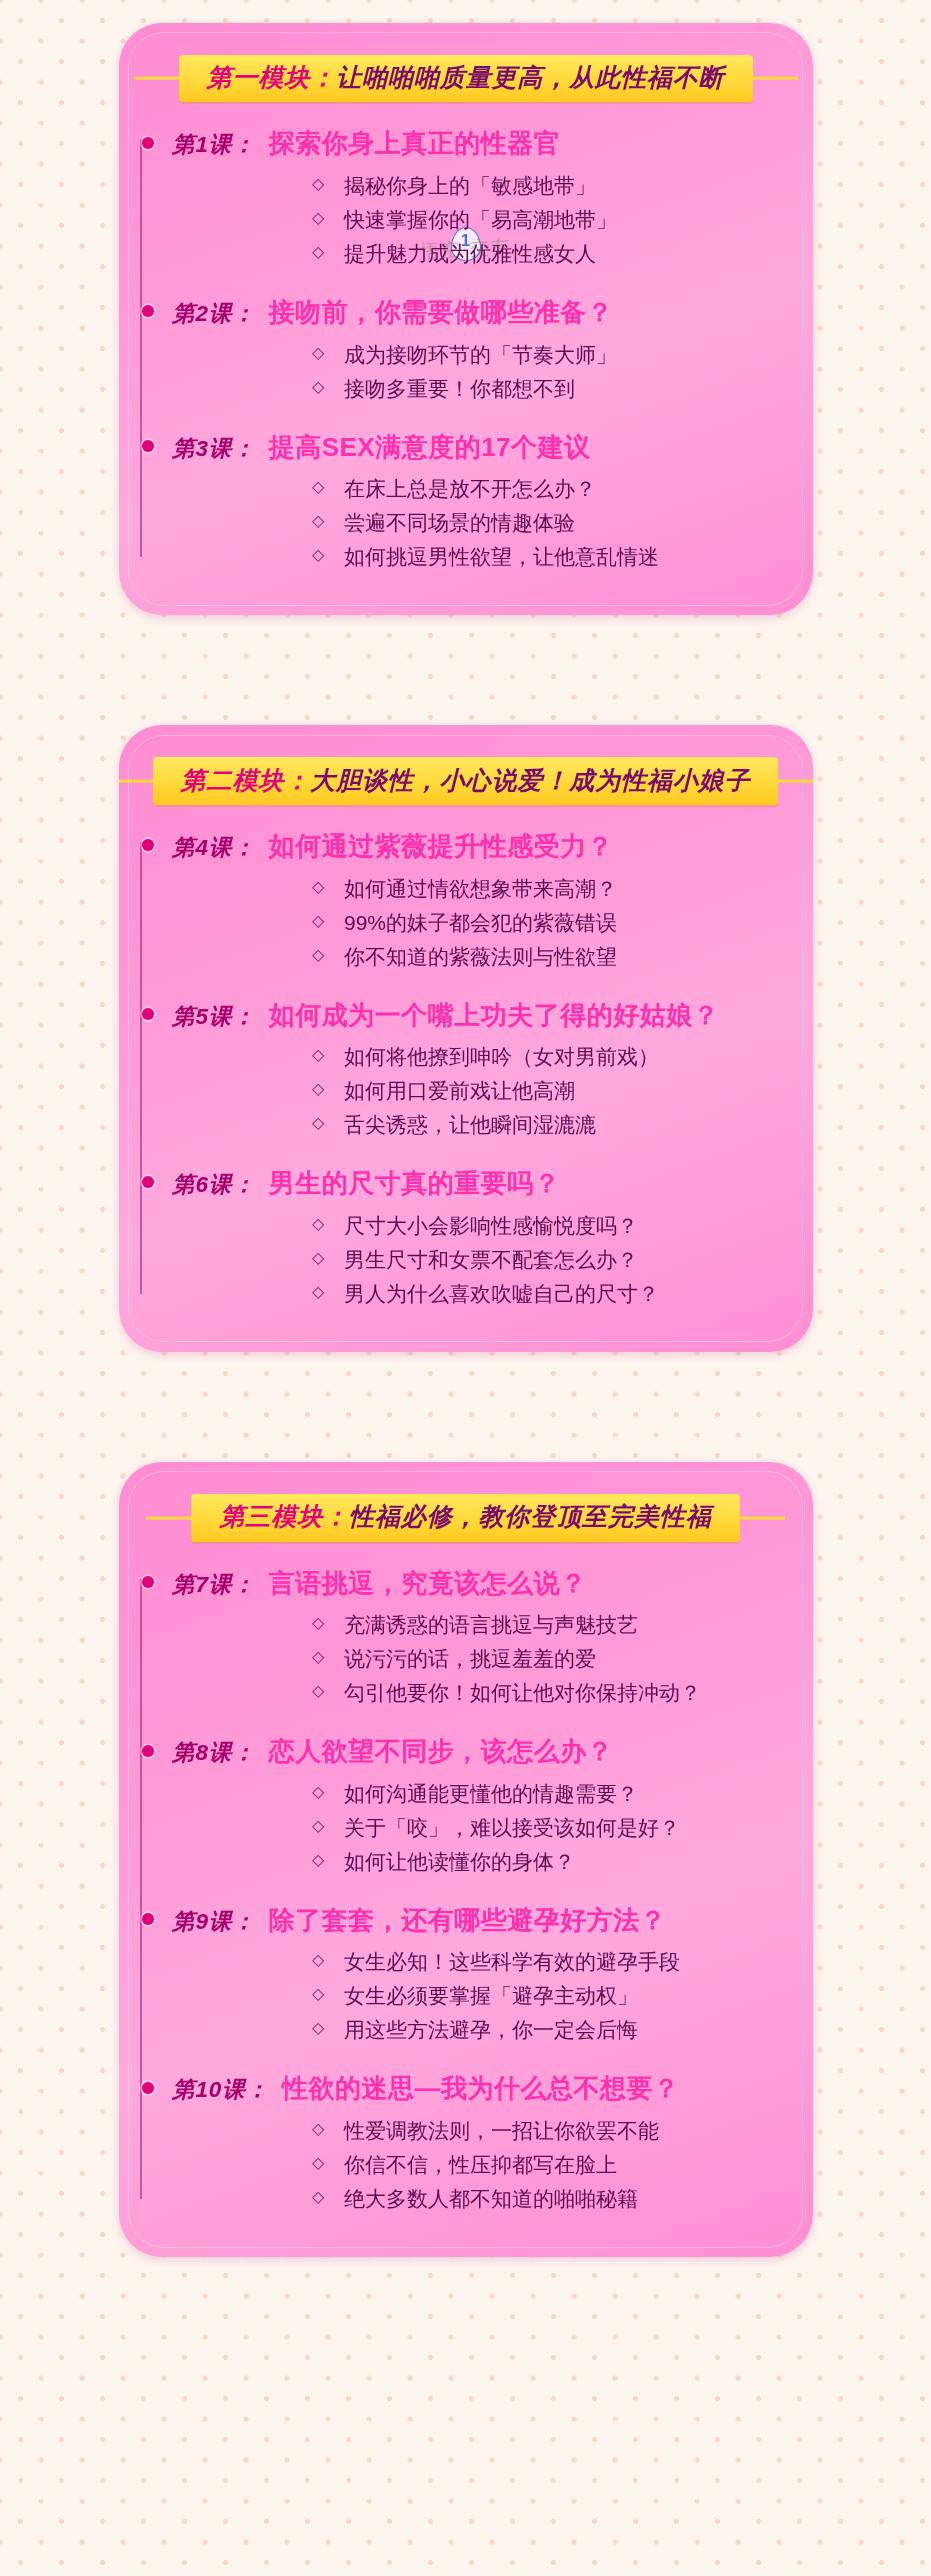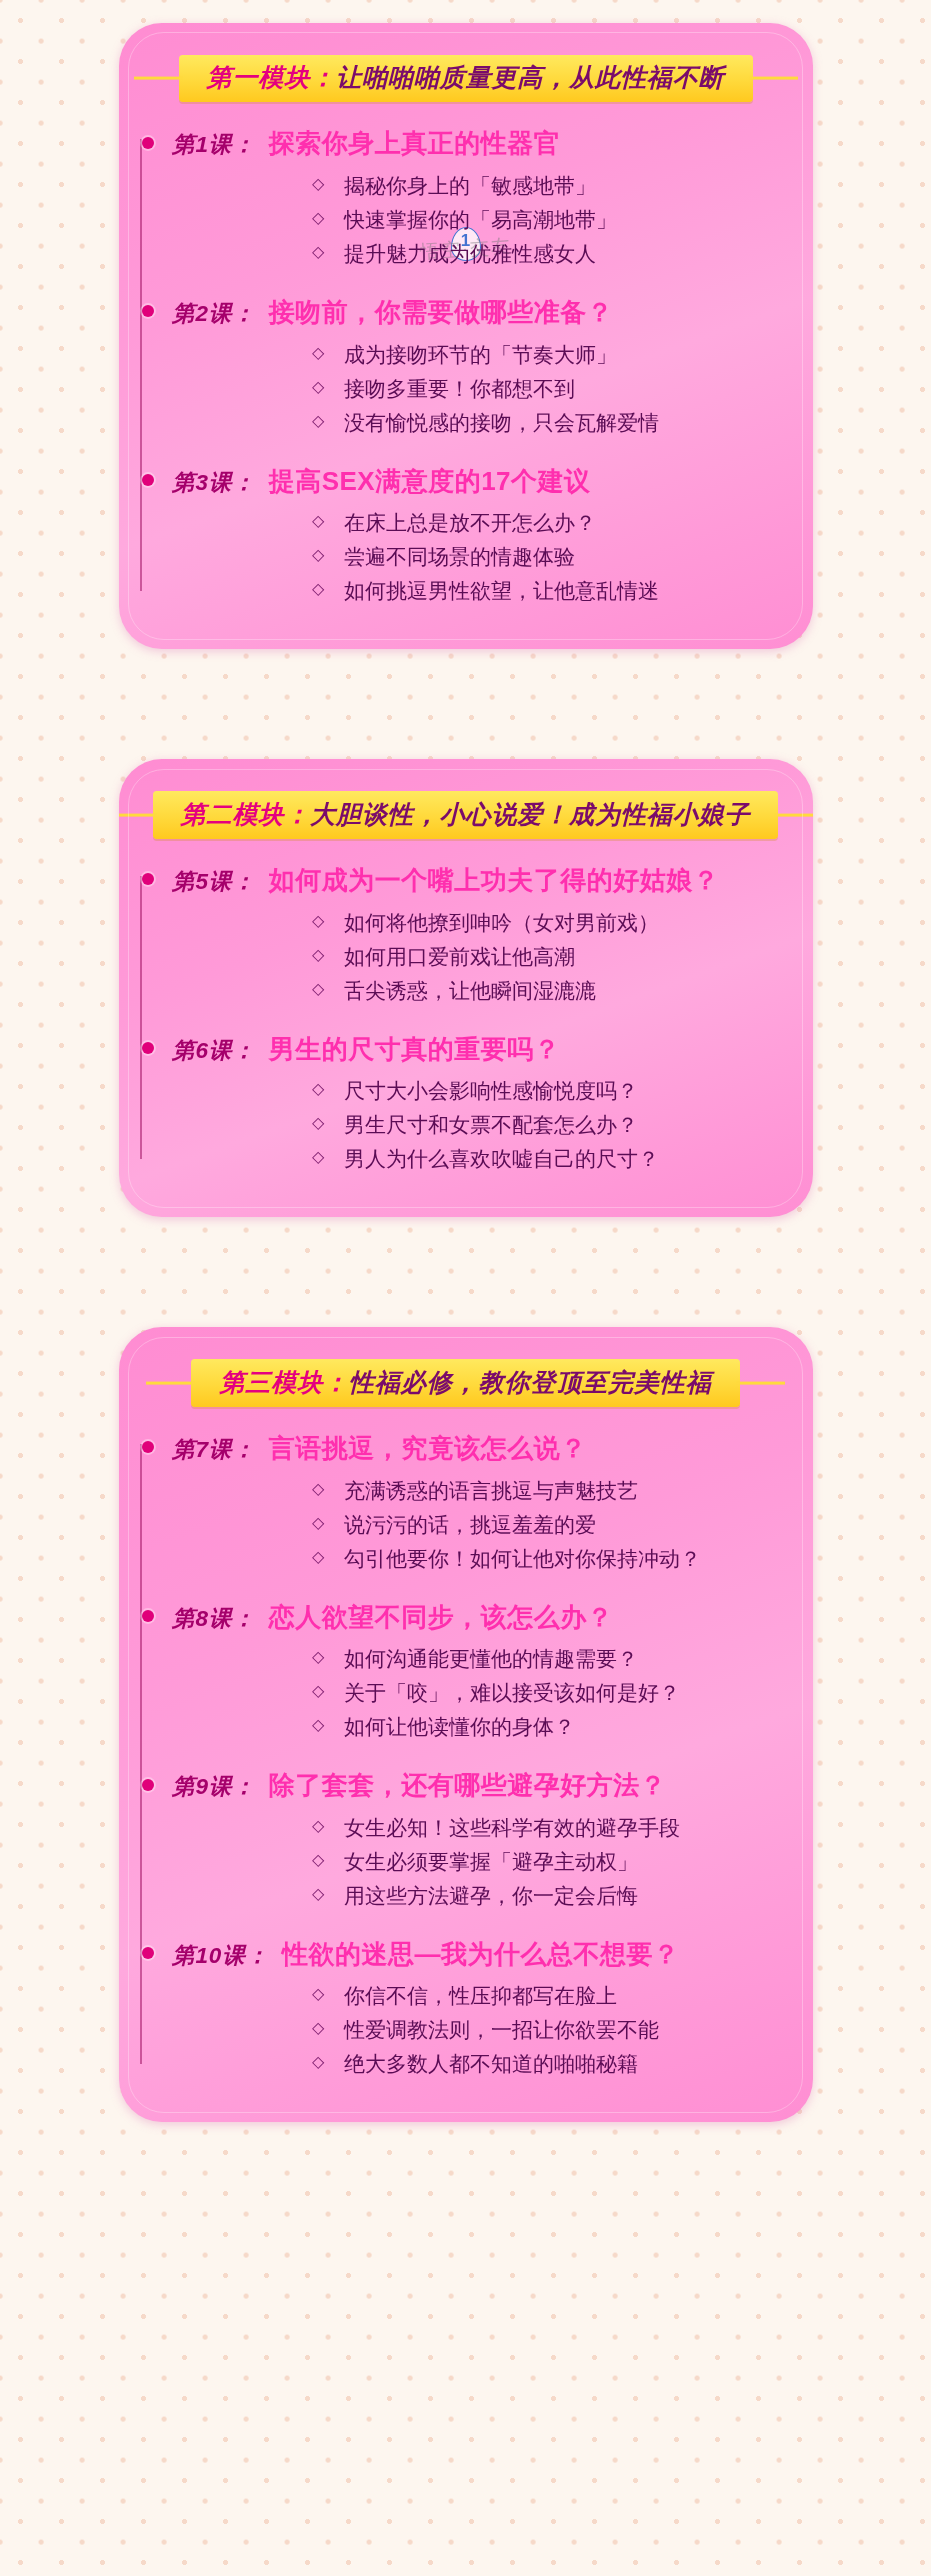--- a/index.html
+++ b/index.html
@@ -235,21 +235,20 @@
 
       <div class="lesson">
         <span class="bullet"></span>
         <div class="lesson-head">
           <span class="lesson-no">第2课：</span>
           <span class="lesson-title">接吻前，你需要做哪些准备？</span>
         </div>
         <ul class="points">
           <li class="point">成为接吻环节的「节奏大师」</li>
           <li class="point">接吻多重要！你都想不到</li>
-          <li class="point">没有愉悦感的接吻，只会瓦解爱情</li>
         </ul>
       </div>
 
       <div class="lesson">
         <span class="bullet"></span>
         <div class="lesson-head">
           <span class="lesson-no">第3课：</span>
           <span class="lesson-title">提高SEX满意度的17个建议</span>
         </div>
         <ul class="points">
@@ -266,20 +265,32 @@
       <div class="banner">
         <div class="banner-text">
           <span class="num">第二模块：</span><span class="rest">大胆谈性，小心说爱！成为性福小娘子</span>
         </div>
       </div>
     </div>
 
     <div class="lessons">
       <div class="timeline"></div>
 
+      <div class="lesson">
+        <span class="bullet"></span>
+        <div class="lesson-head">
+          <span class="lesson-no">第4课：</span>
+          <span class="lesson-title">如何通过紫薇提升性感受力？</span>
+        </div>
+        <ul class="points">
+          <li class="point">如何通过情欲想象带来高潮？</li>
+          <li class="point">99%的妹子都会犯的紫薇错误</li>
+          <li class="point">你不知道的紫薇法则与性欲望</li>
+        </ul>
+      </div>
 
       <div class="lesson">
         <span class="bullet"></span>
         <div class="lesson-head">
           <span class="lesson-no">第5课：</span>
           <span class="lesson-title">如何成为一个嘴上功夫了得的好姑娘？</span>
         </div>
         <ul class="points">
           <li class="point">如何将他撩到呻吟（女对男前戏）</li>
           <li class="point">如何用口爱前戏让他高潮</li>
@@ -353,22 +364,22 @@
         </ul>
       </div>
 
       <div class="lesson">
         <span class="bullet"></span>
         <div class="lesson-head">
           <span class="lesson-no">第10课：</span>
           <span class="lesson-title">性欲的迷思—我为什么总不想要？</span>
         </div>
         <ul class="points">
+          <li class="point">性爱调教法则，一招让你欲罢不能</li>
           <li class="point">你信不信，性压抑都写在脸上</li>
-          <li class="point">性爱调教法则，一招让你欲罢不能</li>
           <li class="point">绝大多数人都不知道的啪啪秘籍</li>
         </ul>
       </div>
     </div>
   </section>
 
 </div>
 
 
 </body></html>

